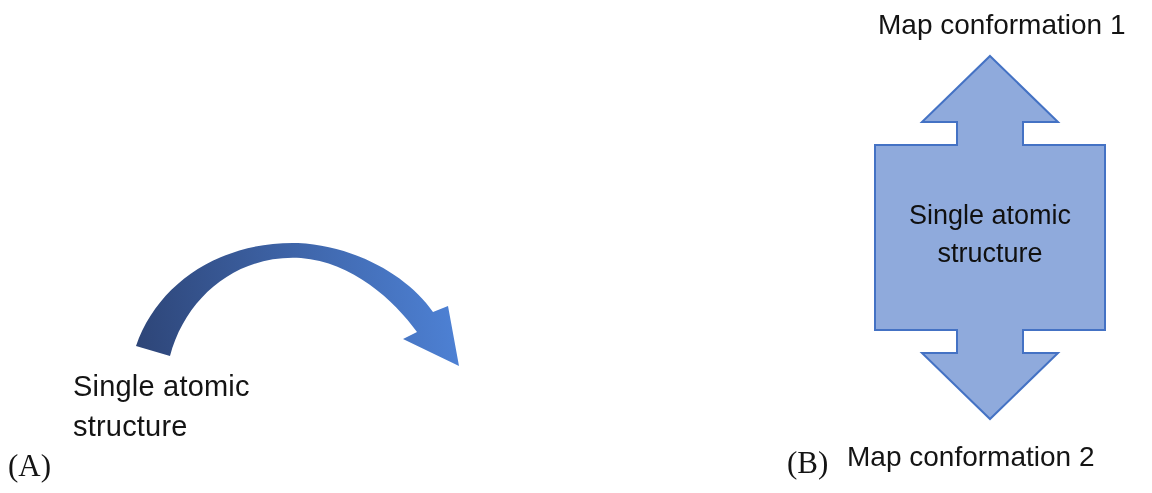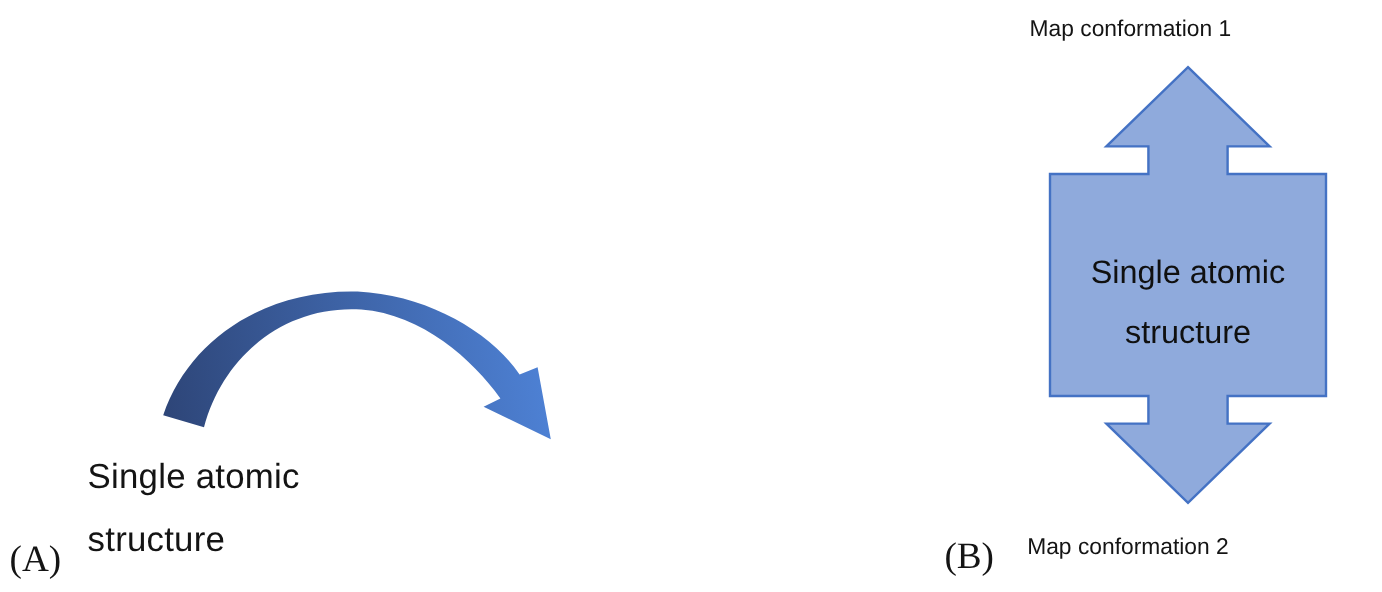--- a/index.html
+++ b/index.html
@@ -26,39 +26,40 @@
   .lbl {
     position: absolute;
     white-space: nowrap;
   }
   .sans-lg {
     font-size: 29px;
     line-height: 40px;
     letter-spacing: 0.2px;
   }
   .sans-md {
-    font-size: 19px;
+    font-size: 28px;
     line-height: 34px;
+    margin-left: 20px;
   }
   .panel-tag {
     font-family: "Liberation Serif", serif;
     font-size: 31px;
     line-height: 34px;
   }
   .center-label {
     position: absolute;
     left: 875px;
     top: 196px;
     width: 230px;
     text-align: center;
     font-size: 27px;
     line-height: 38px;
     color: #101010;
   }
-  .block-line { display: block; margin-top: 12px; }
+  .block-line { display: block; }
 </style>
 </head>
 <body>
 
 <div class="canvas">
 
   <svg class="shape-layer" viewBox="0 0 1152 493" xmlns="http://www.w3.org/2000/svg" aria-hidden="true">
     <defs>
       <linearGradient id="arrowGrad" gradientUnits="userSpaceOnUse" x1="140" y1="340" x2="460" y2="300">
         <stop offset="0%" stop-color="#2e4679"></stop>
@@ -106,17 +107,17 @@
 
   <div class="lbl panel-tag" style="left:8px; top:449px;">(A)</div>
 
   <div class="lbl sans-md" style="left:858px; top:8px;">Map conformation 1</div>
 
   <div class="center-label">
     <span class="block-line">Single atomic</span>
     <span class="block-line">structure</span>
   </div>
 
-  <div class="lbl sans-md" style="left:856px; top:440px;">Map conformation 2</div>
+  <div class="lbl sans-md" style="left:827px; top:440px;">Map conformation 2</div>
 
   <div class="lbl panel-tag" style="left:787px; top:446px;">(B)</div>
 
 </div>
 
 </body></html>

